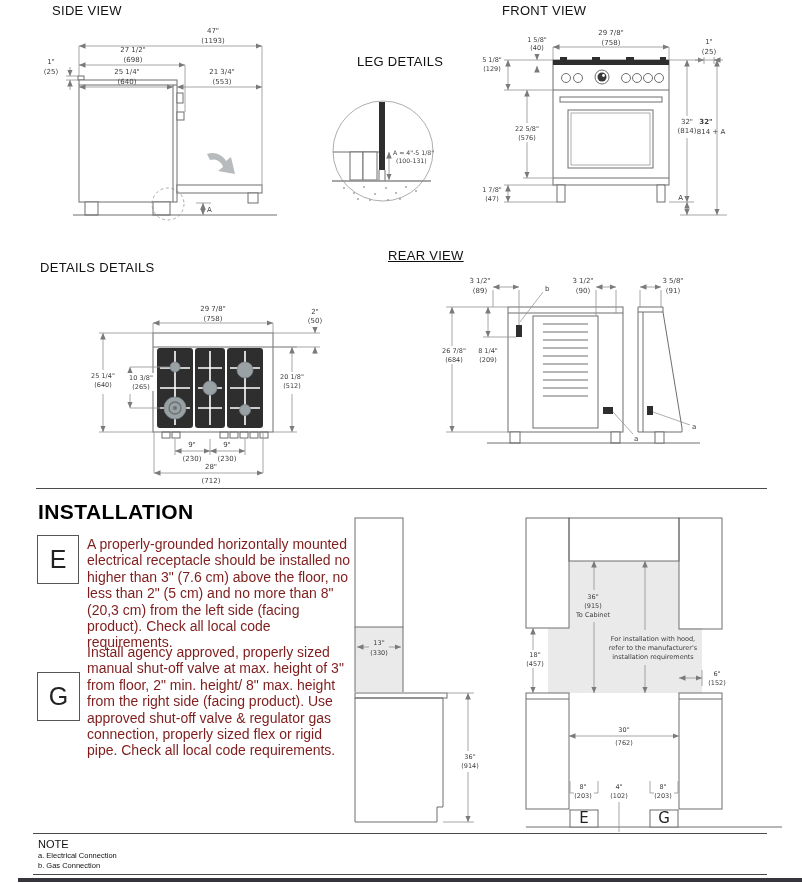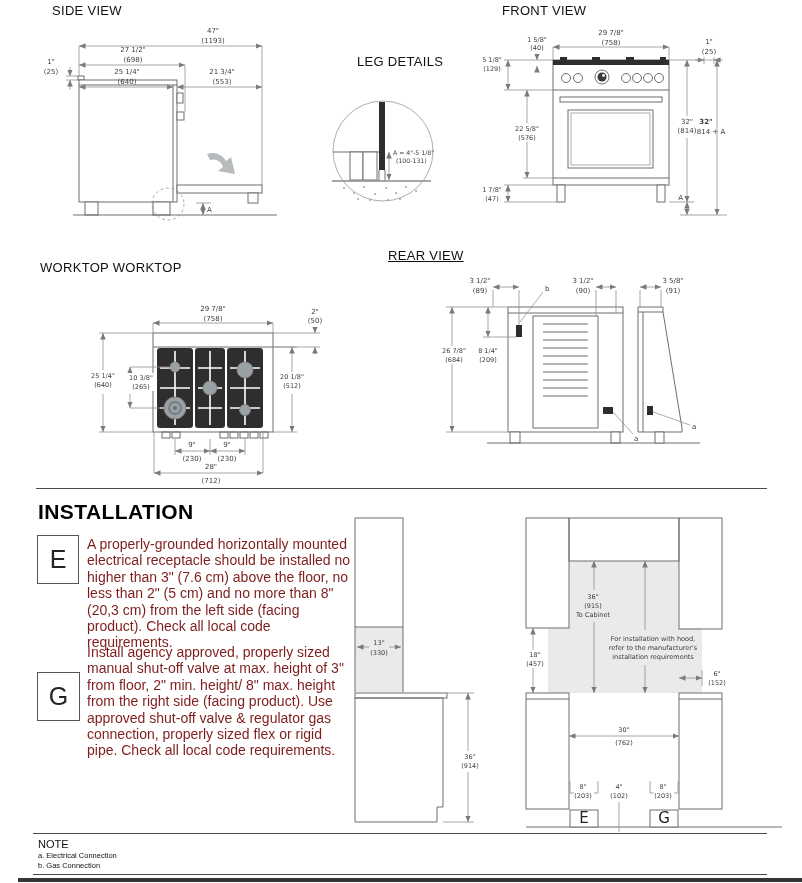--- a/index.html
+++ b/index.html
@@ -35,21 +35,21 @@
   .swing{ fill:#b7bbbd; stroke:none; }
 </style>
 </head>
 <body>
 
 <div class="page">
 
   <div class="vtitle" style="left:52px; top:3px;">SIDE VIEW</div>
   <div class="vtitle" style="left:502px; top:3px;">FRONT VIEW</div>
   <div class="vtitle" style="left:357px; top:34px;margin-top:20px;">LEG DETAILS</div>
-  <div class="vtitle" style="left:40px; top:260px;">WORKTOP WORKTOP</div>
+  <div class="vtitle" style="left:40px; top:260px;">DETAILS DETAILS</div>
   <div class="vtitle" style="left:388px; top:248px;text-decoration:underline;">REAR VIEW</div>
 
   <svg style="left:30px; top:20px;" width="290" height="222" viewBox="0 0 290 222">
     <defs>
       <marker id="m1" markerWidth="8" markerHeight="8" refX="6.5" refY="2.8" orient="auto-start-reverse" markerUnits="userSpaceOnUse">
         <path d="M0,0 L6.5,2.8 L0,5.6 Z" fill="#7a7a7a"></path>
       </marker>
     </defs>
     <g>
       <rect class="olf" x="48" y="56" width="6" height="4"></rect>

